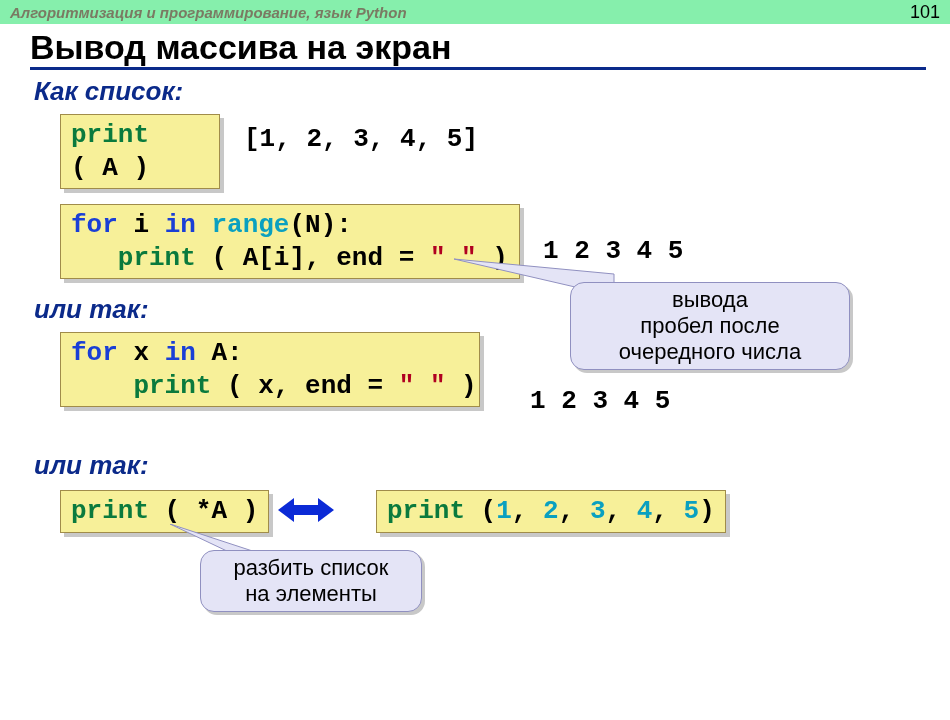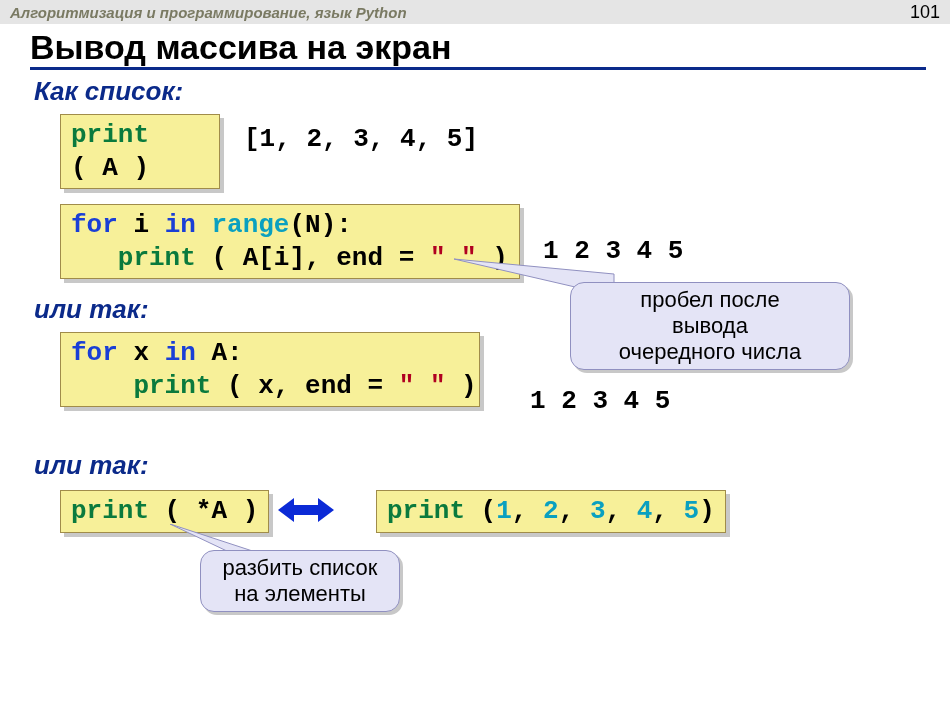--- a/index.html
+++ b/index.html
@@ -5,21 +5,21 @@
   * { box-sizing: border-box; margin: 0; padding: 0; }
   body {
     width: 950px;
     height: 720px;
     font-family: Arial, Helvetica, sans-serif;
     background: #fff;
     position: relative;
     overflow: hidden;
   }
   .header-bar {
-    background: #e5e5e5;
+    background: #86efac;
     width: 100%;
     height: 24px;
     display: flex;
     align-items: center;
     justify-content: space-between;
     padding: 0 10px;
     font-style: italic;
     font-weight: bold;
     color: #7a7a63;
     font-size: 15px;
@@ -122,40 +122,40 @@
   <div class="abs" style="left:60px; top:308px;">
     <div class="code-box" style="width:420px;"><span class="kw-blue">for</span><span> x </span><span class="kw-blue">in</span><span> A:</span>
 <span class="kw-green">    print</span><span> ( x, end = </span><span class="kw-red">" "</span><span> )</span></div>
   </div>
   <div class="abs output-txt" style="left:530px; top:362px;">1 2 3 4 5</div>
 
   <svg class="abs" style="left:454px; top:230px;" width="180" height="44">
     <polygon points="0,5 160,42 160,20" fill="#e4e4f6" stroke="#9090c0" stroke-width="1"></polygon>
   </svg>
   <div class="callout" style="left:570px; top:258px; width:280px;">
+    <div>вывода</div>
     <div>пробел после</div>
-    <div>вывода</div>
     <div>очередного числа</div>
   </div>
 
   <div class="section-label abs" style="left:30px; top:424px;">или так:</div>
 
   <div class="abs" style="left:60px; top:466px;">
     <div class="code-box"><span class="kw-green">print</span><span> ( *A )</span></div>
   </div>
 
   <svg class="abs arrow-equiv" style="left:274px; top:472px;" width="56" height="28">
     <polygon points="0,14 16,2 16,9 40,9 40,2 56,14 40,26 40,19 16,19 16,26" fill="#0b2ad6"></polygon>
   </svg>
 
   <div class="abs" style="left:336px; top:466px;margin-left:40px;">
     <div class="code-box"><span class="kw-green">print</span><span> (</span><span class="kw-aqua">1</span><span>, </span><span class="kw-aqua">2</span><span>, </span><span class="kw-aqua">3</span><span>, </span><span class="kw-aqua">4</span><span>, </span><span class="kw-aqua">5</span><span>)</span></div>
   </div>
 
   <svg class="abs" style="left:170px; top:500px;" width="120" height="40">
     <polygon points="0,0 110,36 80,38" fill="#e4e4f6" stroke="#9090c0" stroke-width="1"></polygon>
   </svg>
-  <div class="callout" style="left:200px; top:526px; width:200px;">
+  <div class="callout" style="left:200px; top:526px; width:222px;">
     <div>разбить список</div>
     <div>на элементы</div>
   </div>
 
 </div>
 
 </body></html>

